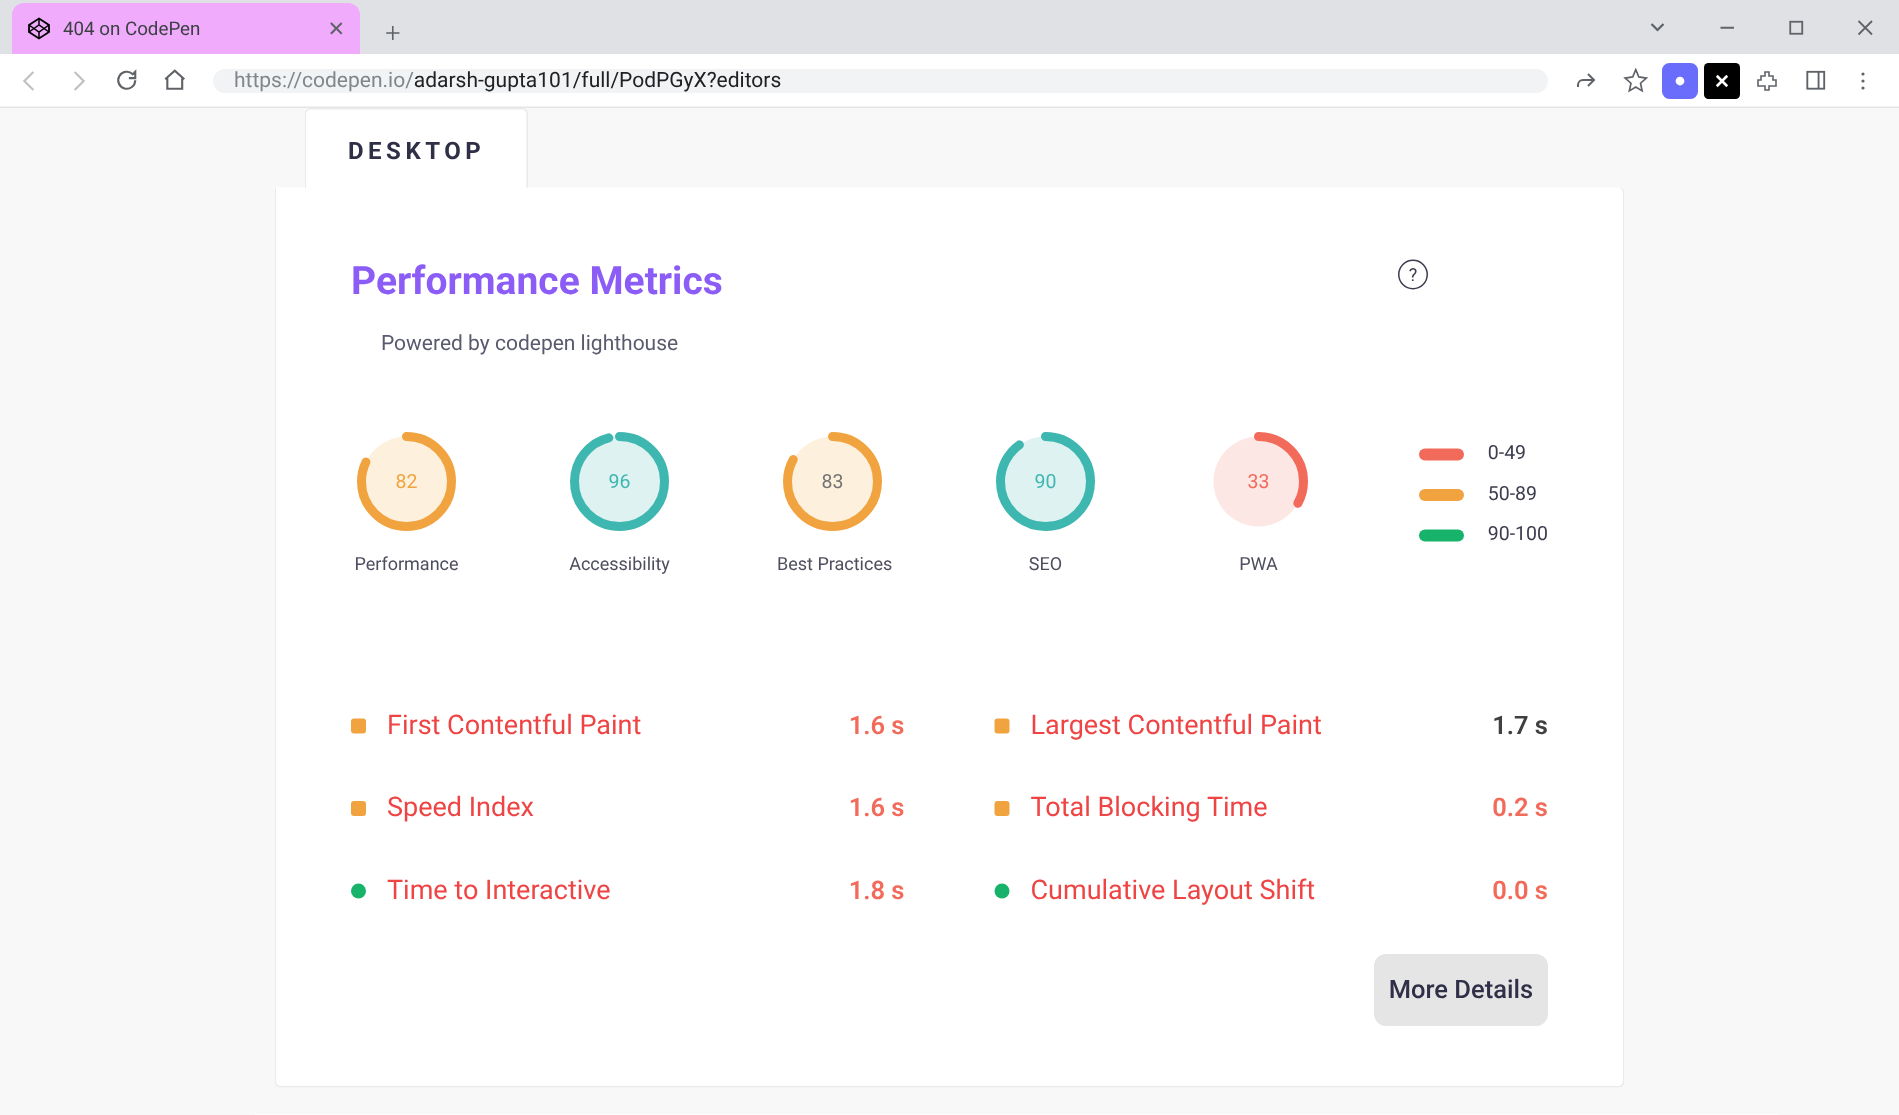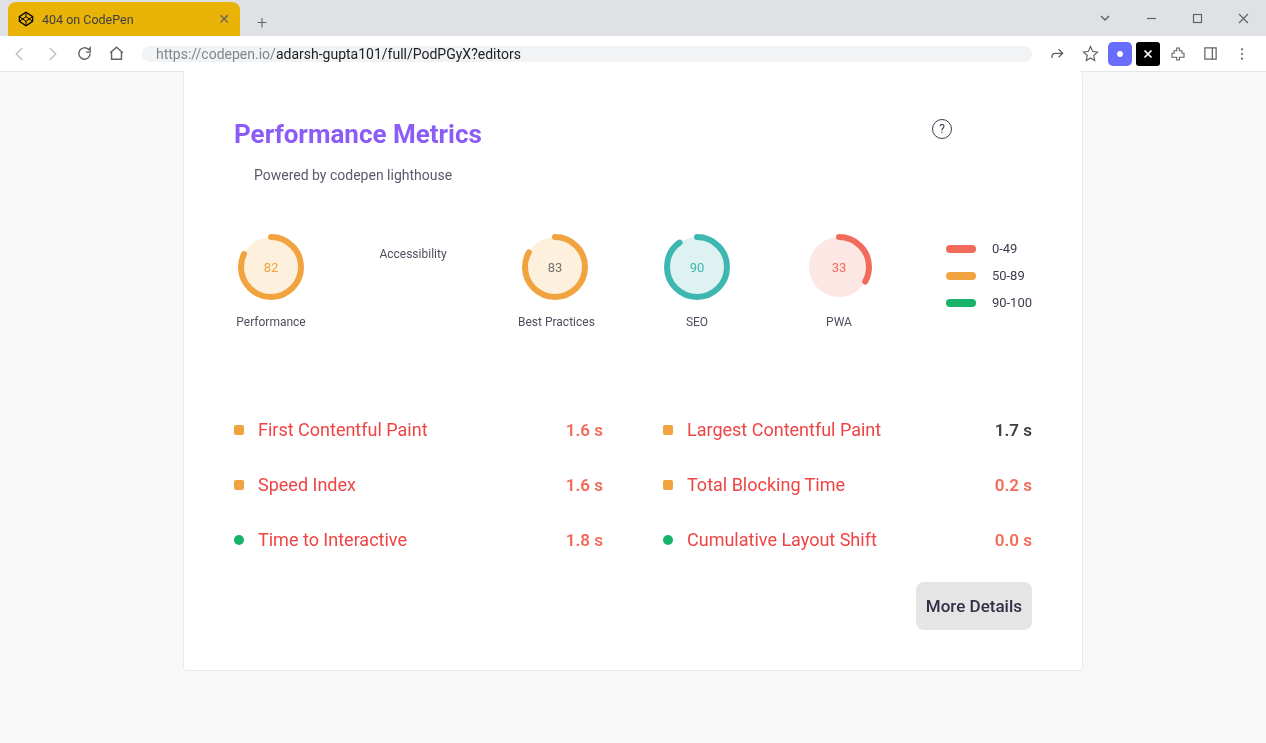--- a/index.html
+++ b/index.html
@@ -1,21 +1,21 @@
 <!DOCTYPE html>
 <html><head>
 <meta charset="utf-8">
 <style>
 * { margin: 0; padding: 0; box-sizing: border-box; font-family: -apple-system, BlinkMacSystemFont, "Segoe UI", Roboto, Arial, sans-serif; }
 body { background: #fff; width: 1266px; height: 743px; overflow: hidden; }
 
 
 .chrome { background: #dfe1e5; }
 .tab-strip { display: flex; align-items: flex-end; height: 36px; background: #dfe1e5; padding-left: 8px; }
-.tab { display: flex; align-items: center; background: #eab308; border-radius: 8px 8px 0 0; height: 34px; width: 232px; padding: 16px 10px; gap: 8px; font-size: 12.5px; color: #3c4043; }
+.tab { display: flex; align-items: center; background: #f0abfc; border-radius: 8px 8px 0 0; height: 34px; width: 232px; padding: 16px 10px; gap: 8px; font-size: 12.5px; color: #3c4043; }
 .tab .favicon { width: 16px; height: 16px; flex-shrink: 0; }
 .tab .title { flex: 1; overflow: hidden; white-space: nowrap; }
 .tab .x { color: #5f6368; font-size: 14px; cursor: pointer; }
 .newtab { width: 28px; height: 28px; margin-left: 8px; display: flex; align-items: center; justify-content: center; border-radius: 50%; cursor: pointer; color: #5f6368; font-size: 18px; font-weight: 300; }
 
 .toolbar { display: flex; align-items: center; background: #fff; height: 36px; padding: 0 6px; gap: 4px; border-bottom: 1px solid #e5e5e5; }
 .nav-icon { width: 28px; height: 28px; display: inline-flex; align-items: center; justify-content: center; border-radius: 50%; cursor: pointer; color: #5f6368; }
 .nav-icon.disabled { color: #bfc1c4; cursor: default; }
 .url-bar { flex: 1; height: 16px; background: #f1f3f4; border-radius: 14px; margin: 0 8px; display: flex; align-items: center; padding: 0 14px; font-size: 14px; color: #202124; }
 .url-bar .faded { color: #80868b; }
@@ -161,20 +161,21 @@
             <circle cx="12" cy="19" r="1.6" fill="currentColor"></circle>
           </svg>
         </span>
     </div>
   </div>
 </div>
 
 <div class="viewport">
   <div class="page">
     <div class="tabs-row">
+      <div class="page-tab active">DESKTOP</div>
     </div>
 
     <div class="panel">
       <div class="eyebrow-row">
         <div>
           <h1 class="headline">Performance Metrics</h1>
           <div class="sub">Powered by codepen lighthouse</div>
         </div>
         <span class="help">?</span>
       </div>
@@ -184,20 +185,27 @@
         <div id="gauges-anchor" style="display:contents"><div class="gauge">
     <div class="donut">
       <svg width="68" height="68" viewBox="0 0 68 68">
         <circle cx="34" cy="34" r="30" fill="#fdf1de"></circle>
         <circle cx="34" cy="34" r="30" fill="none" stroke="#f0a33f" stroke-width="6" stroke-dasharray="154.5663585566178 188.49555921538757" stroke-linecap="round" transform="rotate(-90 34 34)"></circle>
       </svg>
       <div class="donut-val" style="color:#f0a33f">82</div>
     </div>
     <div class="gauge-label">Performance</div>
             </div><div class="gauge">
+    <div class="donut">
+      <svg width="68" height="68" viewBox="0 0 68 68">
+        <circle cx="34" cy="34" r="30" fill="#def2f1"></circle>
+        <circle cx="34" cy="34" r="30" fill="none" stroke="#3fb7b1" stroke-width="6" stroke-dasharray="180.95573684677206 188.49555921538757" stroke-linecap="round" transform="rotate(-90 34 34)"></circle>
+      </svg>
+      <div class="donut-val" style="color:#3fb7b1">96</div>
+    </div>
     <div class="gauge-label">Accessibility</div>
             </div><div class="gauge">
     <div class="donut">
       <svg width="68" height="68" viewBox="0 0 68 68">
         <circle cx="34" cy="34" r="30" fill="#fdf1de"></circle>
         <circle cx="34" cy="34" r="30" fill="none" stroke="#f0a33f" stroke-width="6" stroke-dasharray="156.45131414877167 188.49555921538757" stroke-linecap="round" transform="rotate(-90 34 34)"></circle>
       </svg>
       <div class="donut-val" style="color:#737373">83</div>
     </div>
     <div class="gauge-label">Best Practices</div>

